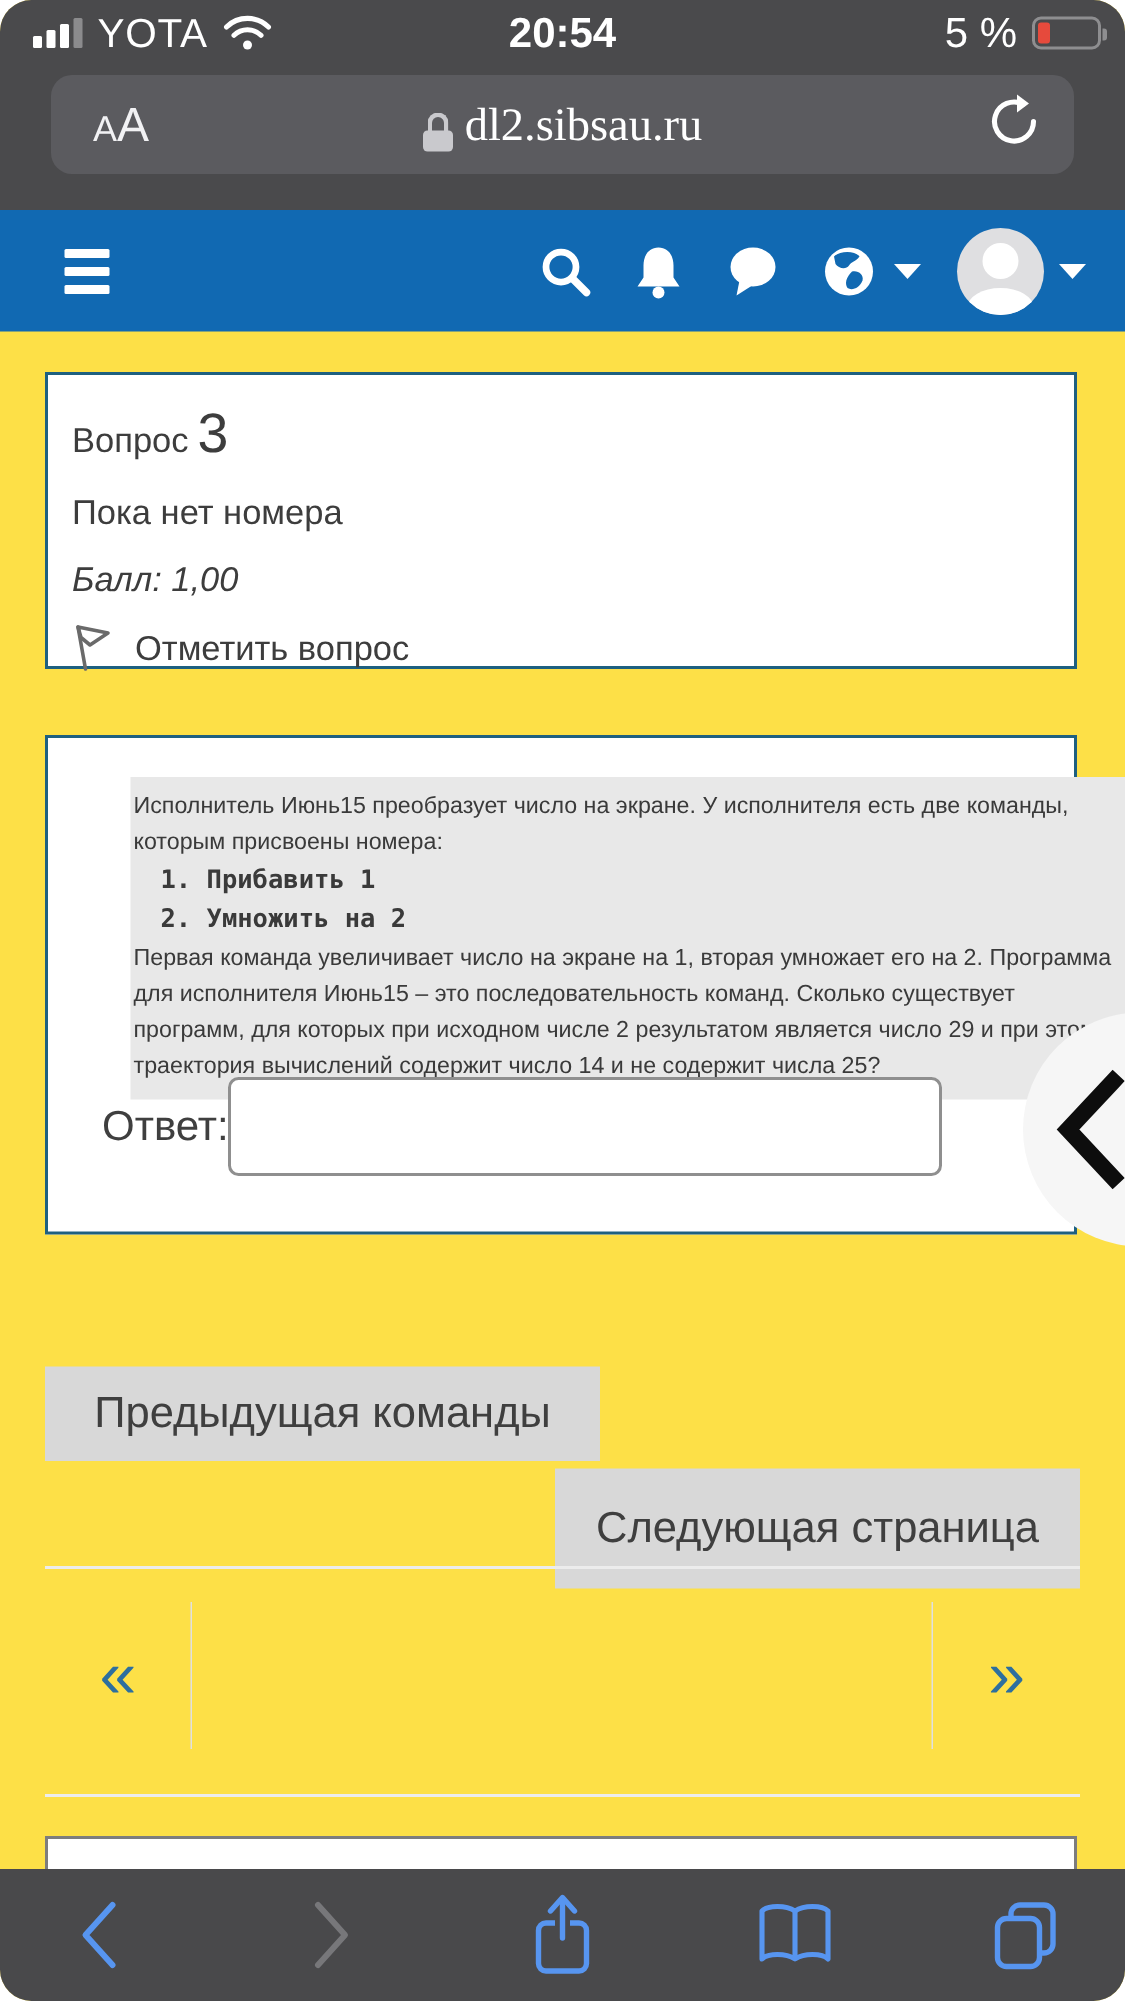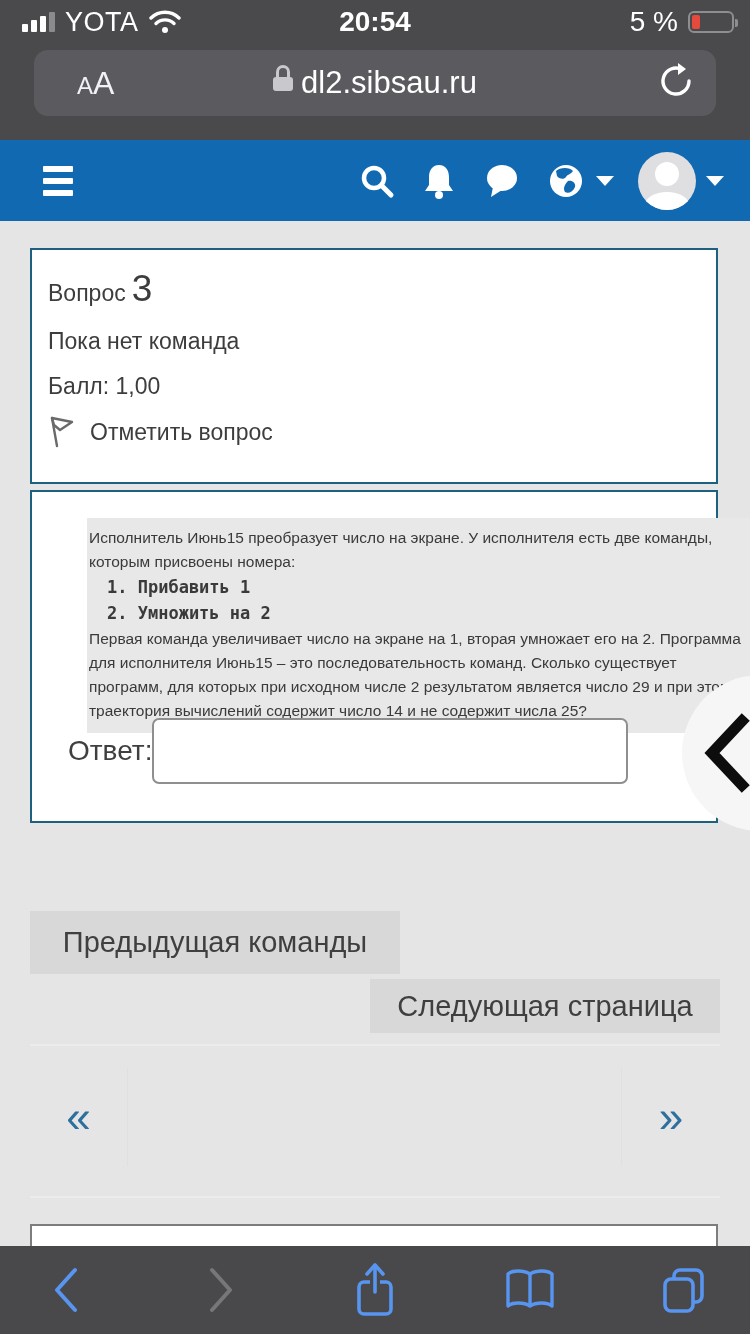--- a/index.html
+++ b/index.html
@@ -1,41 +1,41 @@
 <!DOCTYPE html>
 <html><head>
 <meta charset="utf-8">
 <style>
   * { margin:0; padding:0; box-sizing:border-box; }
   html,body { width:750px; height:1334px; overflow:hidden; background:#fff;
               font-family:"Liberation Sans", sans-serif; }
-  .screen { position:relative; width:750px; height:1334px; background:#e5e5e5; overflow:hidden; }
+  .screen { position:relative; width:750px; height:1334px; background:#fde047; overflow:hidden;border-radius:21px; }
 
   
   .topchrome { position:absolute; top:0; left:0; width:750px; height:140px; background:#4a4a4c; }
   .statusbar { position:absolute; top:0; left:0; width:750px; height:44px;
                display:flex; align-items:center; color:#fff; }
   .sb-left { display:flex; align-items:center; gap:10px; margin-left:22px; }
   .signal { display:flex; align-items:flex-end; gap:3px; height:20px; }
   .signal i { display:block; width:6px; background:#fff; border-radius:1px; }
   .signal i:nth-child(1){height:8px;} .signal i:nth-child(2){height:12px;}
   .signal i:nth-child(3){height:16px;} .signal i:nth-child(4){height:20px; background:#8b8b8d;}
   .carrier { font-size:27px; letter-spacing:.5px; }
   .sb-time { position:absolute; left:0; right:0; text-align:center; font-size:28px; font-weight:bold; }
   .sb-right { margin-left:auto; margin-right:16px; display:flex; align-items:center; gap:10px; z-index:2; }
   .batt-pct { font-size:28px; }
   .battery { position:relative; width:46px; height:22px; border:2px solid #8e8e90; border-radius:6px; }
   .battery .fill { position:absolute; left:2px; top:2px; bottom:2px; width:8px; background:#e64a3c; border-radius:2px; }
   .battery .nub { position:absolute; right:-6px; top:6px; width:3px; height:8px; background:#8e8e90; border-radius:0 2px 2px 0; }
 
   .urlbar { position:absolute; top:50px; left:34px; width:682px; height:66px;
             background:#5b5b5f; border-radius:14px; display:flex; align-items:center; color:#fff; }
-  .aa { margin-left:43px; font-size:24px; color:#f2f2f4;text-align:right; }
+  .aa { margin-left:28px; font-size:24px; color:#f2f2f4;text-align:right; }
   .aa .big { font-size:32px; }
-  .url-center { position:absolute; left:0; right:0; display:flex; justify-content:center; align-items:flex-start; gap:8px; }
+  .url-center { position:absolute; left:0; right:0; display:flex; justify-content:center; align-items:flex-end; gap:8px;font-family:Liberation Serif, serif; }
   .lock { width:20px; height:26px; position:relative; }
   .lock .shackle { position:absolute; top:0; left:3px; width:14px; height:14px;
                    border:3px solid #c9c9cd; border-bottom:none; border-radius:8px 8px 0 0; }
   .lock .bodyy { position:absolute; bottom:0; left:0; width:20px; height:14px; background:#c9c9cd; border-radius:3px; }
   .url-text { font-size:31px; color:#fff; }
   .reload { margin-left:auto; margin-right:22px; z-index:2; }
 
   
   .mheader { position:absolute; top:140px; left:0; width:750px; height:81px; background:#1169b2;
              display:flex; align-items:center; }
@@ -43,26 +43,26 @@
   .hamburger i { display:block; width:30px; height:6px; background:#fff; border-radius:1px; }
   .h-right { margin-left:auto; display:flex; align-items:center; margin-right:26px; }
   .h-ic { display:flex; align-items:center; justify-content:center; margin-left:24px; }
   .caret { width:0; height:0; border-left:9px solid transparent; border-right:9px solid transparent;
            border-top:10px solid #fff; margin-left:10px; }
   .avatar { width:58px; height:58px; border-radius:50%; background:#dfdfe1; position:relative; overflow:hidden; margin-left:24px; }
   .avatar .head { position:absolute; top:10px; left:17px; width:24px; height:24px; border-radius:50%; background:#fff; }
   .avatar .shoulders { position:absolute; bottom:-8px; left:7px; width:44px; height:26px; border-radius:50% 50% 0 0; background:#fff; }
 
   
-  .infobox { position:absolute; top:248px; left:30px; width:688px; height:236px;
+  .infobox { position:absolute; top:248px; left:30px; width:688px; height:198px;
              border:2px solid #1e6080; background:#fff; padding:18px 16px; color:#3d3d3d; }
   .q-line1 { font-size:23px; }
   .q-num { font-size:37px; margin-left:6px; }
   .q-status { font-size:23px; margin-top:18px; }
-  .q-mark { font-size:23px; margin-top:18px; }
+  .q-mark { font-size:23px; margin-top:18px;font-style:italic; }
   .q-flagrow { margin-top:16px; display:flex; align-items:center; gap:14px; font-size:23px; }
 
   
   .qbox { position:absolute; top:490px; left:30px; width:688px; height:333px;
           border:2px solid #1e6080; background:#fff; }
   .qimage { position:absolute; top:26px; left:55px; width:676px; background:#e8e8e8;
             padding:8px 10px 10px 2px; color:#3a3a3a; font-size:15.5px; line-height:1.55; }
   .qimage .code { font-family:"DejaVu Sans Mono", monospace; font-weight:bold; font-size:17px; padding-left:18px; }
   .answer-row { position:absolute; top:226px; left:36px; display:flex; align-items:center; }
   .answer-label { font-size:28px; color:#3f3f3f; }
@@ -71,21 +71,21 @@
 
   
   .drawer-handle { position:absolute; top:675px; left:682px; width:156px; height:156px;
                    border-radius:50%; background:#f6f6f6; z-index:5; }
   .drawer-handle svg { position:absolute; left:18px; top:38px; }
 
   
   .btn-prev { position:absolute; top:911px; left:30px; width:370px; height:63px;
               background:#d8d8d8; color:#3f3f3f; font-size:29px; border:none;
               display:flex; align-items:center; justify-content:center; }
-  .btn-next { position:absolute; top:979px; left:370px; width:350px; height:54px;
+  .btn-next { position:absolute; top:979px; left:370px; width:350px; height:80px;
               background:#d8d8d8; color:#3f3f3f; font-size:29px; border:none;
               display:flex; align-items:center; justify-content:center; }
   .hr1 { position:absolute; top:1044px; left:30px; width:690px; height:2px; background:#ececec; }
   .hr2 { position:absolute; top:1196px; left:30px; width:690px; height:2px; background:#ececec; }
 
   
   .pager { position:absolute; top:1068px; left:30px; width:690px; height:98px; display:flex; }
   .pager .cell-first { width:98px; display:flex; align-items:center; justify-content:center;
                        border-right:1px solid #e0e0e0; }
   .pager .cell-mid { flex:1; border-right:1px solid #e0e0e0; }
@@ -188,21 +188,21 @@
           <span class="shoulders"></span>
       </span>
       <span class="caret"></span>
     </div>
   </div>
 
   <div class="infobox">
     <div class="q-line1">
       <span>Вопрос</span><span class="q-num">3</span>
     </div>
-    <div class="q-status">Пока нет команда</div>
+    <div class="q-status">Пока нет номера</div>
     <div class="q-mark">Балл: 1,00</div>
     <div class="q-flagrow">
       <svg width="28" height="32" viewBox="0 0 28 32">
         <path d="M4 2 L 24 6 L 12 14 L 6 9 Z" fill="none" stroke="#6a6a6a" stroke-width="2.4" stroke-linejoin="round"></path>
         <line x1="4" y1="2" x2="9" y2="30" stroke="#6a6a6a" stroke-width="2.4" stroke-linecap="round"></line>
       </svg>
       <span>Отметить вопрос</span>
     </div>
   </div>
 

